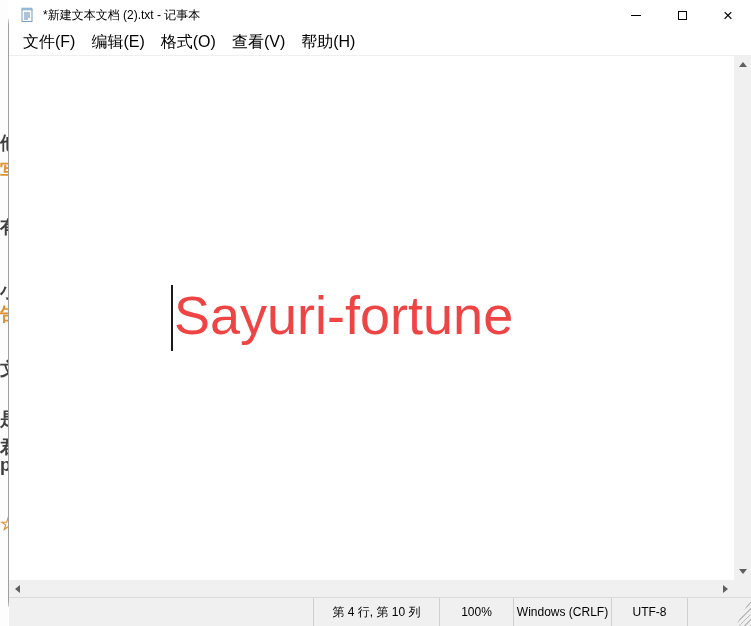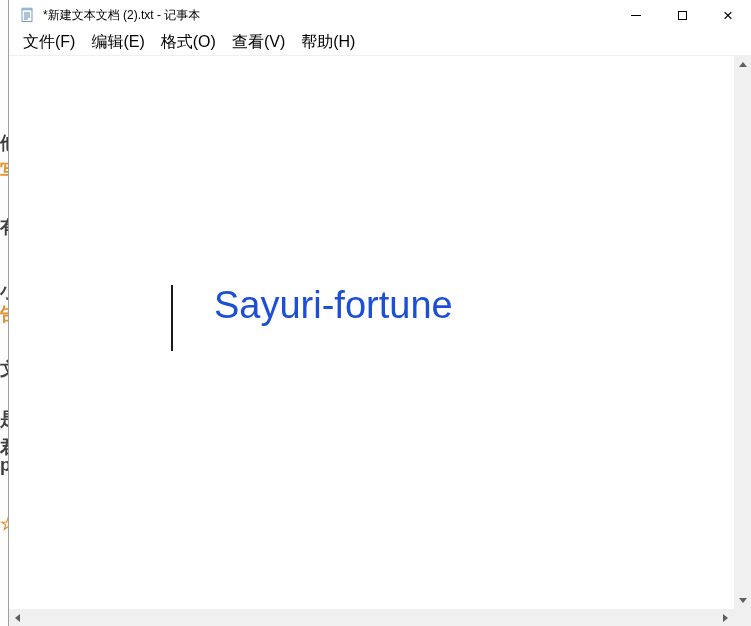--- a/index.html
+++ b/index.html
@@ -19,21 +19,21 @@
   }
   .bg-strip span {
     position:absolute; left:0; font-size:18px; font-weight:bold;
     white-space:nowrap; line-height:1;
   }
 
   
   .window {
     position:absolute; left:8px; top:0; width:743px; height:626px;
     background:#fff; border-left:1px solid #9e9e9e;
-    display:flex; flex-direction:column; z-index:2;
+    display:flex; flex-direction:column; z-index:2;border-radius:25px;
   }
 
   
   .titlebar { height:30px; display:flex; align-items:center; background:#fff; flex:0 0 auto; }
   .title-icon { margin-left:10px; width:16px; height:16px; flex:0 0 auto; }
   .title-text { margin-left:8px; font-size:12px; white-space:nowrap; }
   .title-spacer { flex:1; }
   .win-btn { width:46px; height:30px; display:flex; align-items:center; justify-content:center; cursor:default; }
   .glyph-min { width:10px; height:1px; background:#000; }
   .glyph-max { width:9px; height:9px; border:1px solid #000; }
@@ -42,21 +42,21 @@
   
   .menubar { height:25px; display:flex; align-items:center; padding-left:6px; background:#fff; flex:0 0 auto; }
   .menu-item { font-size:16px; padding:4px 8px; white-space:nowrap; }
 
   
   .main { flex:1; display:flex; flex-direction:column; min-height:0; }
   .body-row { flex:1; display:flex; min-height:0; border-top:1px solid #efefef; }
   .editor { flex:1; position:relative; background:#fff; overflow:hidden; }
   .editor-text {
     position:absolute; left:165px; top:228px;
-    font-size:38px; line-height:1.15; white-space:pre; color:#1d4ed8;margin-left:40px;
+    font-size:54px; line-height:1.15; white-space:pre; color:#ef4444;
   }
   .caret { position:absolute; left:162px; top:229px; width:1.5px; height:66px; background:#1a1a1a; }
 
   
   .vscroll {
     width:17px; flex:0 0 auto; background:#f0f0f0;
     display:flex; flex-direction:column; align-items:center;
     justify-content:space-between; padding:6px 0;
   }
   .hscroll-row { height:17px; display:flex; flex:0 0 auto; }
@@ -153,15 +153,24 @@
     </div>
 
     <div class="hscroll-row">
       <div class="hscroll">
         <span class="arr arr-left"></span>
         <span class="arr arr-right"></span>
       </div>
       <div class="scroll-corner"></div>
     </div>
 
+    <div class="statusbar">
+      <div class="status-spacer"></div>
+      <div class="status-cell cell-cursor">第 4 行, 第 10 列</div>
+      <div class="status-cell cell-zoom">100%</div>
+      <div class="status-cell cell-eol">Windows (CRLF)</div>
+      <div class="status-cell cell-enc">UTF-8</div>
+      <div class="status-cell cell-tail"></div>
+      <div class="resize-grip"></div>
+    </div>
   </div>
 
 </div>
 
 </body></html>

